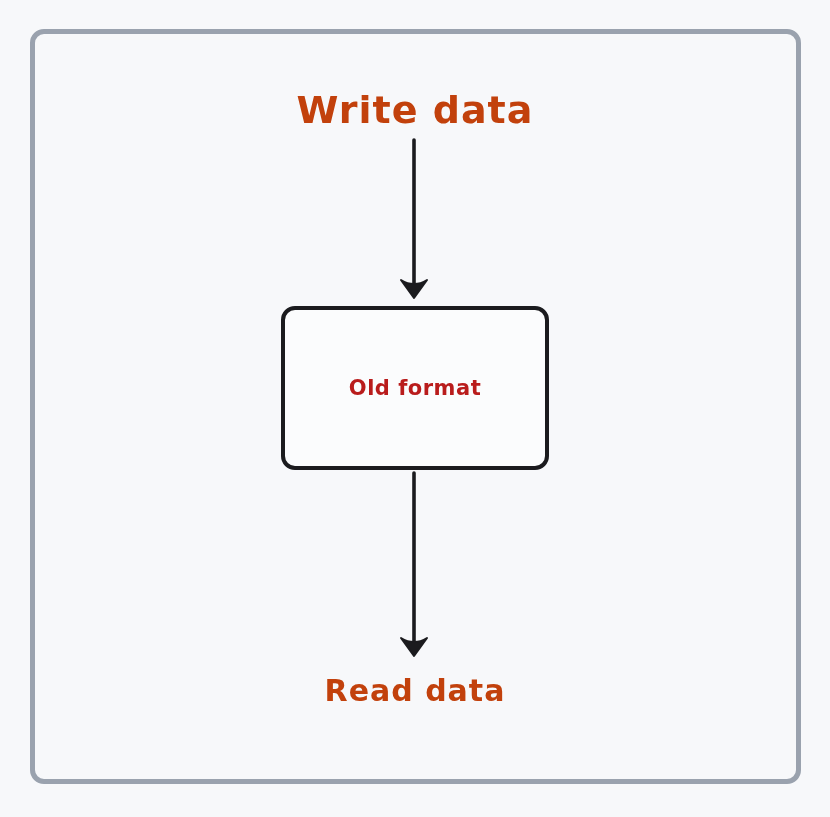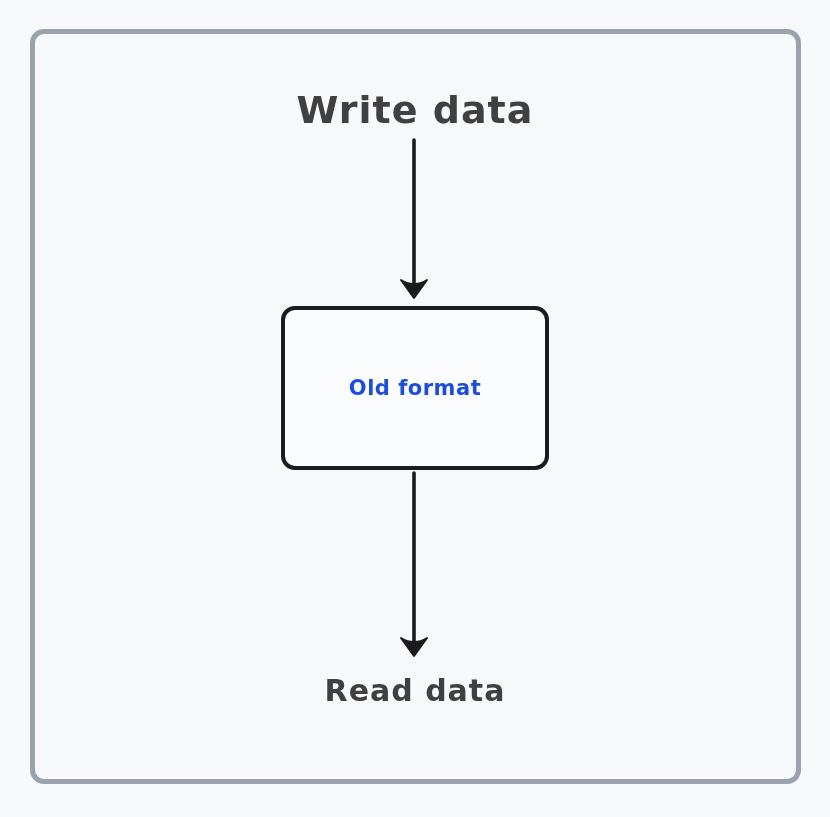--- a/index.html
+++ b/index.html
@@ -28,21 +28,21 @@
     border: 5px solid #9aa2ae;
     border-radius: 14px;
     background: transparent;
   }
 
   .flow-label {
     position: absolute;
     left: 0;
     width: 830px;
     text-align: center;
-    color: #404040;
+    color: #c2410c;
     font-weight: 700;
     letter-spacing: 1px;
   }
 
   .flow-label.top    { top: 88px;  font-size: 38px; }
   .flow-label.bottom { top: 673px; font-size: 30px; }
 
   .arrow-svg {
     position: absolute;
     left: 392px;
@@ -73,21 +73,21 @@
     height: 164px;
     border: 4.5px solid #1b1b1e;
     border-radius: 14px;
     background: #fbfcfd;
     display: flex;
     align-items: center;
     justify-content: center;
   }
 
   .node-label {
-    color: #1d4ed8;
+    color: #b91c1c;
     font-weight: 700;
     font-size: 21px;
     letter-spacing: 0.5px;
   }
 </style>
 </head>
 <body>
 
 <div class="canvas">
 

